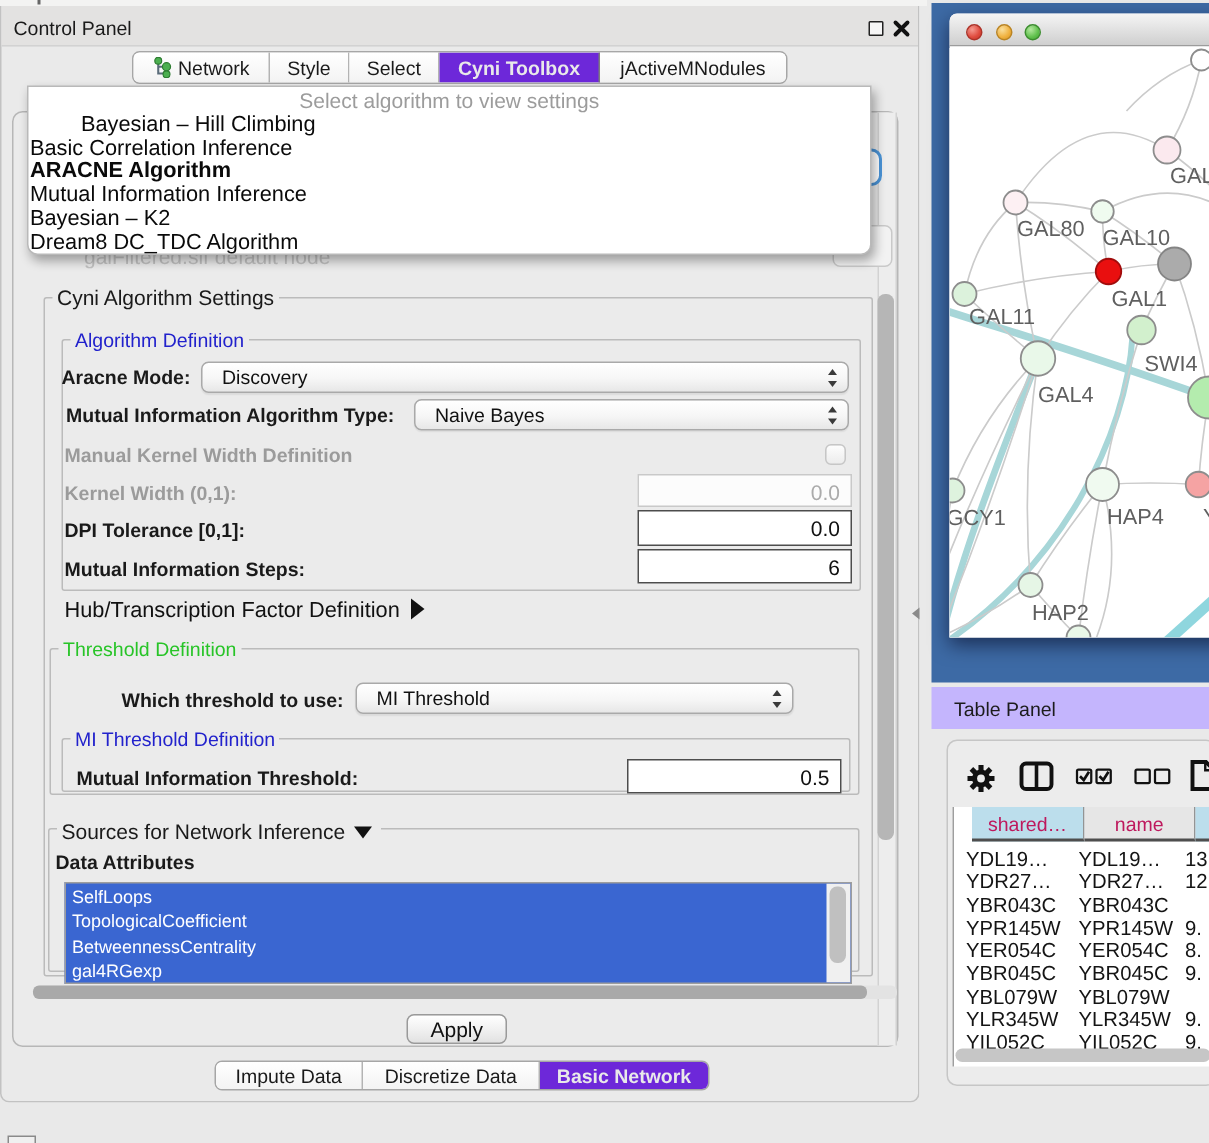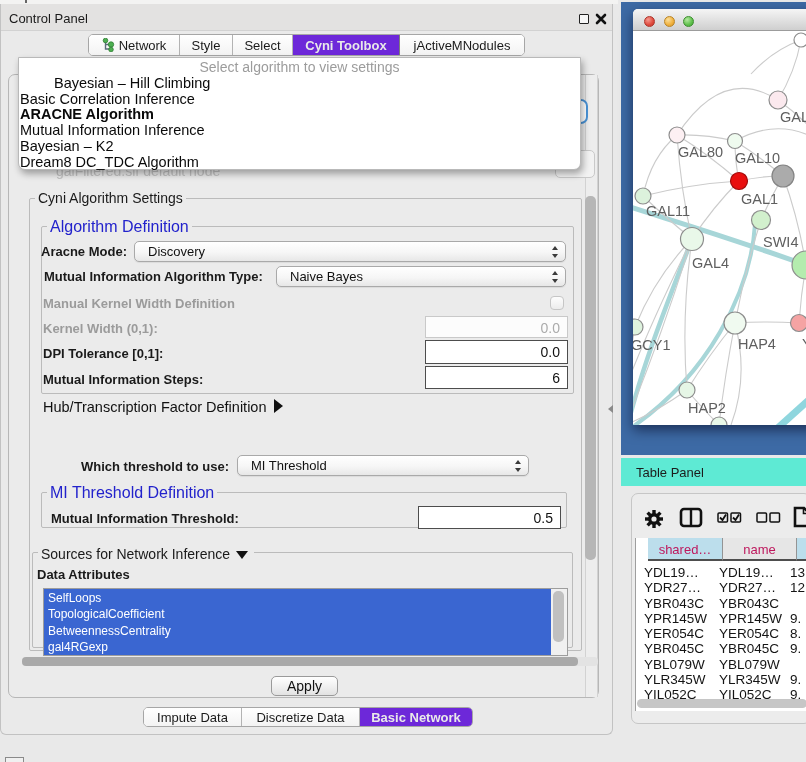--- a/index.html
+++ b/index.html
@@ -14,21 +14,21 @@
 .seg > div { display:flex; align-items:center; justify-content:center;
   border-right:1px solid #b3b3b3; color:#1a1a1a; background:linear-gradient(#ffffff,#f3f3f3);
   white-space:nowrap; }
 .seg > div:last-child { border-right:none; }
 .seg > div.sel { background:#6d28d9; color:#e9e9e9; border-right-color:#7d7d7d;font-weight:bold; }
 
 
 .group { position:absolute; border:1px solid #bbbbbb; border-radius:2px; }
 .gtitle { position:absolute; top:-9px; left:5px; background:#ebebeb; padding:0 3px;
   font-size:14px; color:#1a1a1a; white-space:nowrap; line-height:16px; }
-.gtitle.c13 { font-size:16px; top:-8px; line-height:15px; }
+.gtitle.c13 { font-size:13px; top:-8px; line-height:15px; }
 
 label.b { font-size:13px; font-weight:bold; color:#1a1a1a; position:absolute; white-space:nowrap; }
 label.dis { color:#9b9b9b; }
 
 
 .combo { position:absolute; border:1px solid #a9a9a9; border-radius:5px;
   background:linear-gradient(#ffffff, #f6f6f6 55%, #e7e7e7);
   box-shadow:0 1px 1px rgba(0,0,0,0.07);
   font-size:13px; color:#111; }
 .combo .cv { position:absolute; left:13px; top:2px; }
@@ -126,20 +126,23 @@
 
   <label class="b" style="left:43px;top:346px;">DPI Tolerance [0,1]:</label>
   <div class="tf" style="left:425px;top:340px;width:143px;height:24px;">0.0</div>
 
   <label class="b" style="left:43px;top:372px;">Mutual Information Steps:</label>
   <div class="tf" style="left:425px;top:366px;width:143px;height:23px;">6</div>
 
   <div class="abs" style="left:43px;top:399px;font-size:14.5px;color:#111;">Hub/Transcription Factor Definition</div>
   <div class="abs" style="left:274px;top:399px;width:0;height:0;border-top:7px solid transparent;border-bottom:7px solid transparent;border-left:9px solid #111;"></div>
 
+  <div class="group" style="left:33px;top:432px;width:540px;height:98px;">
+    <span class="gtitle c13" style="color:#27c427;">Threshold Definition</span>
+  </div>
   <label class="b" style="left:81px;top:459px;">Which threshold to use:</label>
   <div class="combo" style="left:237px;top:455px;width:292px;height:21px;">
     <span class="cv">MI Threshold</span>
       <span class="ar"></span>
     </div>
 
   <div class="group" style="left:41px;top:492px;width:526px;height:36px;">
     <span class="gtitle c13" style="color:#2222cc;">MI Threshold Definition</span>
   </div>
   <label class="b" style="left:51px;top:511px;">Mutual Information Threshold:</label>
@@ -256,21 +259,21 @@
           <text x="59" y="236">GAL4</text>
           <text x="-2" y="318">GCY1</text>
           <text x="105" y="317">HAP4</text>
           <text x="169" y="317">Y</text>
           <text x="55" y="381">HAP2</text>
         </g>
       </svg>
     </div>
   </div>
 
-  <div class="abs" style="left:621px;top:458px;width:185px;height:28px;background:#5eead4;">
+  <div class="abs" style="left:621px;top:458px;width:185px;height:28px;background:#c4b5fd;">
     <span style="position:absolute;left:15px;top:7px;font-size:13px;color:#1c1c1c;">Table Panel</span>
   </div>
   <div class="abs" style="left:631px;top:493px;width:180px;height:231px;background:#ececec;border:1px solid #c6c6c6;border-radius:7px;"></div>
 
   <svg class="abs" style="left:640px;top:505px;" width="168" height="24" viewBox="0 0 168 24">
     <g fill="#111">
       <circle cx="14" cy="14" r="6"></circle>
       <g stroke="#111" stroke-width="3.4">
         <line x1="14" y1="5" x2="14" y2="23"></line>
         <line x1="5" y1="14" x2="23" y2="14"></line>

